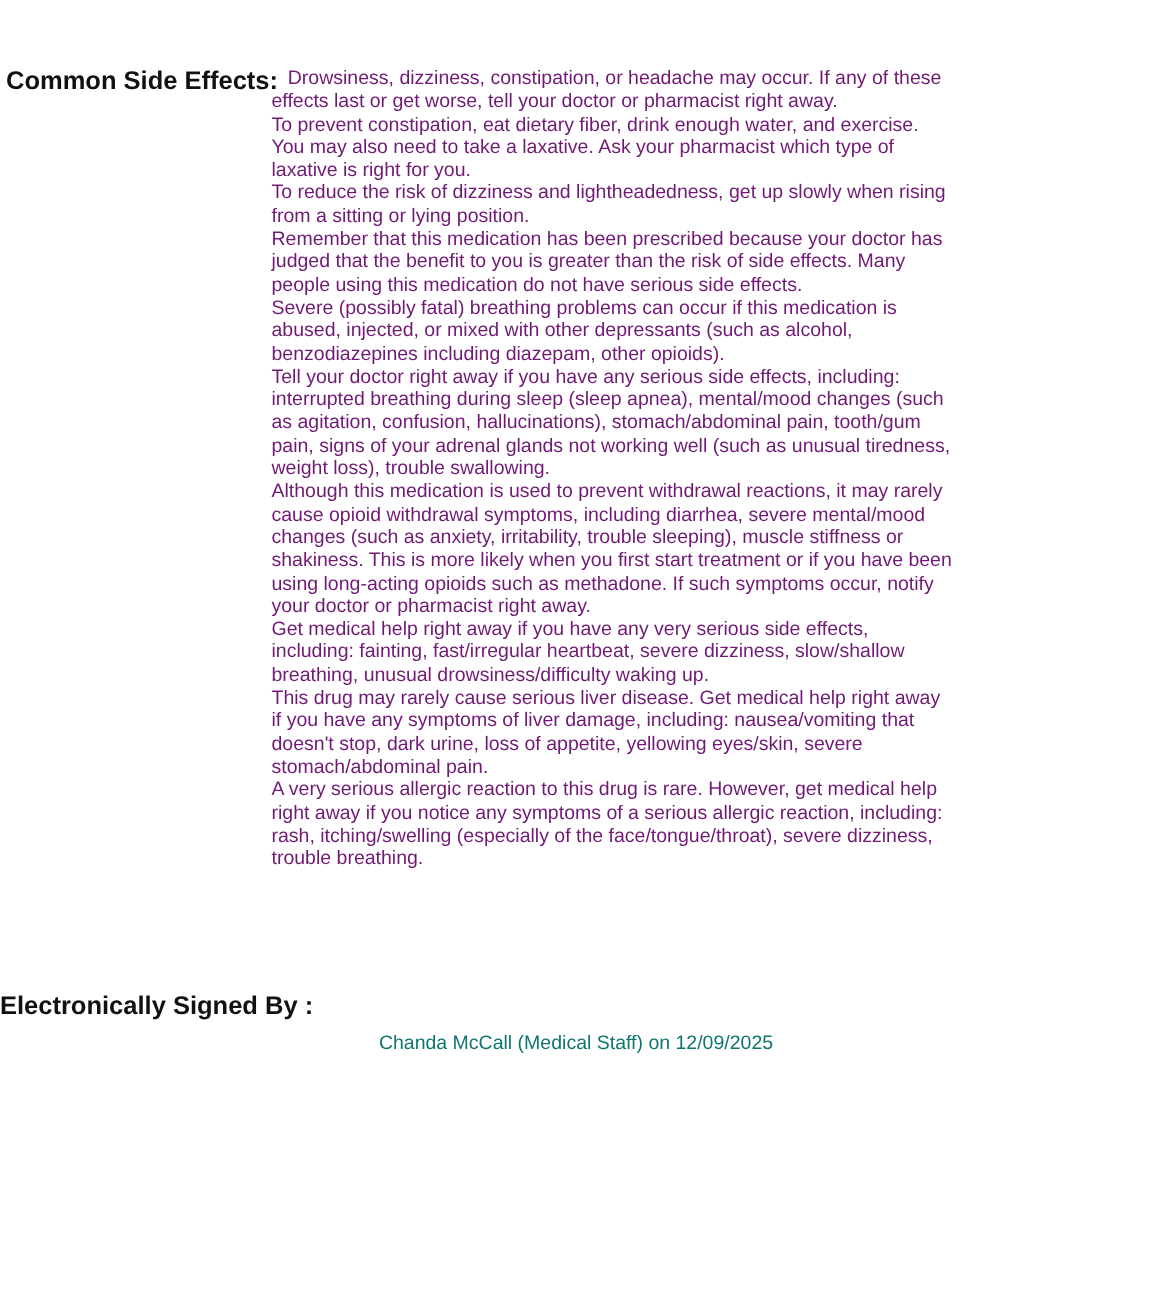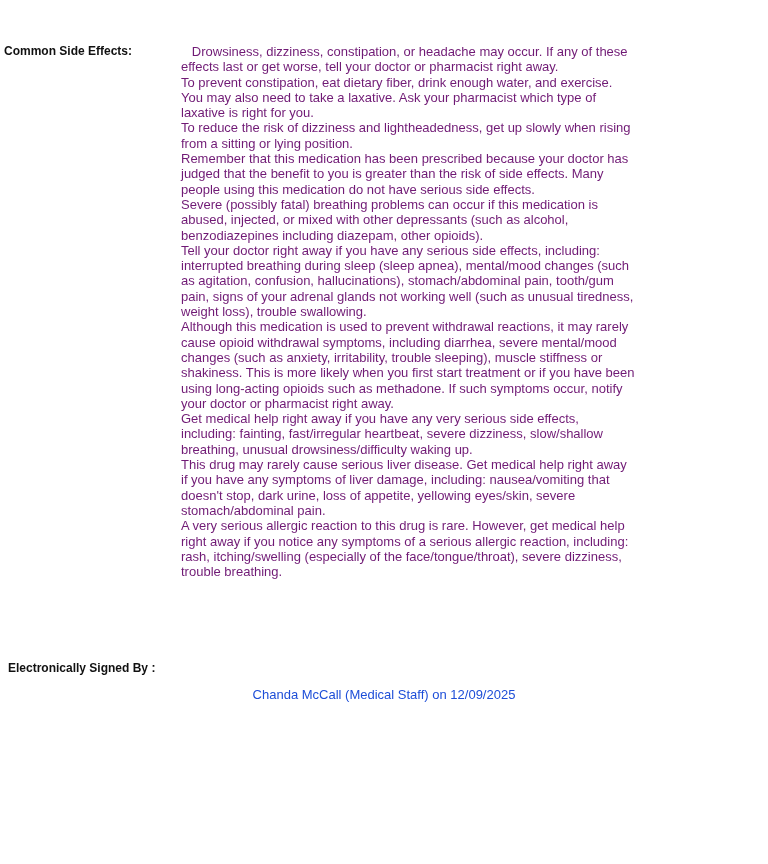--- a/index.html
+++ b/index.html
@@ -9,52 +9,52 @@
   }
   body {
     width: 768px;
     height: 864px;
     position: relative;
     font-family: "Liberation Sans", sans-serif;
     overflow: hidden;
   }
   .field-label {
     position: absolute;
-    font-size: 12px;
+    font-size: 17px;
     font-weight: 700;
     color: #111111;
     white-space: nowrap;
   }
   .side-effects-label {
     left: 4px;
     top: 44px;
   }
   .side-effects-text {
     position: absolute;
     left: 181px;
     top: 44px;
     width: 512px;
     font-size: 13px;
     line-height: 15.3px;
     color: #701a75;
     white-space: pre-wrap;
   }
   .signed-label {
-    left: 8px;
+    left: 0;
     top: 661px;
     text-align: right;
   }
   .signature-line {
     position: absolute;
     left: 0;
     top: 687px;
     width: 768px;
     text-align: center;
     font-size: 13px;
-    color: #1d4ed8;
+    color: #0f766e;
   }
 </style>
 </head>
 <body>
 
 <div>
 
   <div class="field-label side-effects-label">Common Side Effects:</div>
 
   <div class="side-effects-text">   Drowsiness, dizziness, constipation, or headache may occur. If any of these

